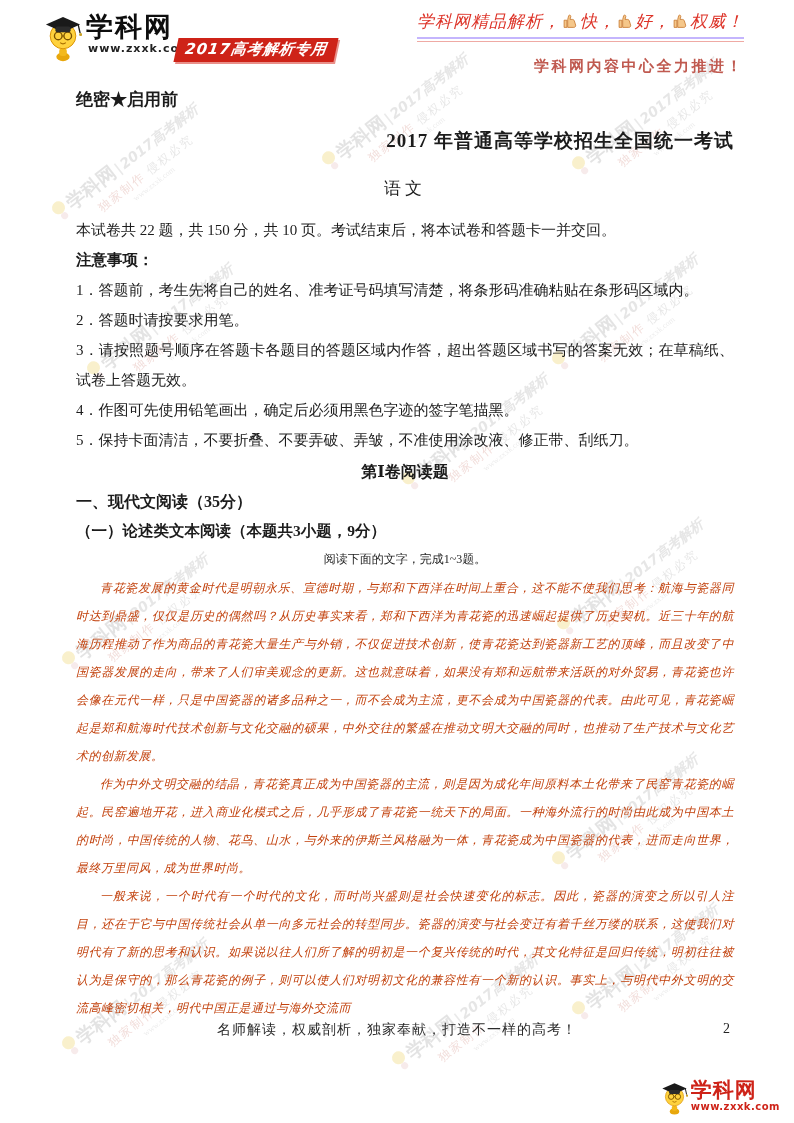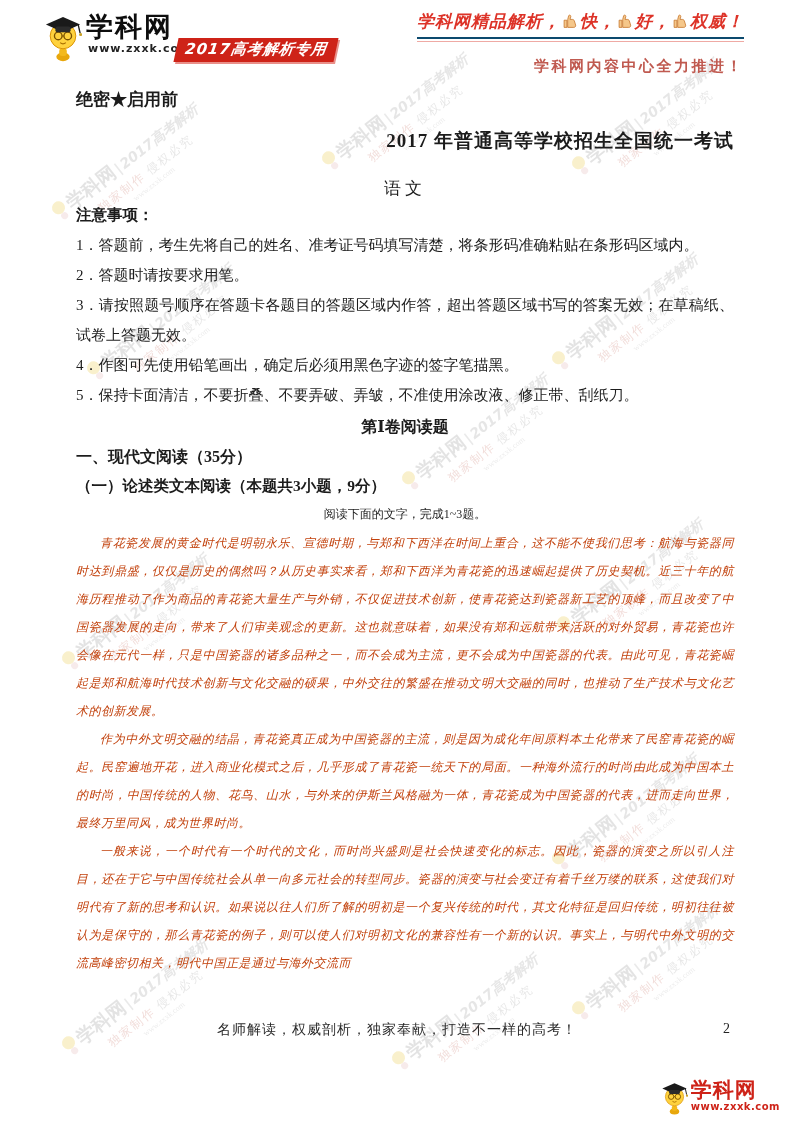--- a/index.html
+++ b/index.html
@@ -41,23 +41,23 @@
     position:absolute; left:176px; top:38px; transform:skewX(-12deg);
     background:#ce2318; padding:2px 9px 3px 9px; box-shadow:2px 2px 0 #e9908a;
   }
   .banner span {
     display:inline-block; transform:skewX(4deg);
     font-family:"DejaVu Sans",sans-serif; font-weight:bold; font-style:italic;
     color:#ffffff; font-size:15px; letter-spacing:1px;
   }
   .hdr-right { position:absolute; right:50px; top:10px; text-align:right; }
   .slog1 {
-    display:inline-block; font-weight:bold; font-style:italic; font-size:17px;
+    display:inline-block; font-weight:normal; font-style:italic; font-size:17px;
     color:#dd3328; letter-spacing:1px;
-    border-bottom:2px solid #0c4a6e; padding-bottom:4px;
+    border-bottom:2px solid #c4b5fd; padding-bottom:4px;
   }
   .slog1 .thumb { width:17px; height:16px; vertical-align:-2px; margin:0 1px; }
   .slog1-wrap::after { content:""; display:block; border-bottom:1px solid #efaaa4; margin-top:2px; }
   .slog2 {
     margin-top:15px; font-family:"DejaVu Sans",sans-serif;
     font-size:15px; font-weight:bold; color:#c05a50; letter-spacing:2.5px;
   }
 
   
   .content { position:absolute; left:76px; right:60px; top:88px; z-index:1; }
@@ -216,20 +216,21 @@
         </span>
       </div>
       <div class="slog2">学科网内容中心全力推进！</div>
     </div>
   </div>
 
   <div class="content">
     <div class="classif">绝密★启用前</div>
     <div class="doc-title">2017 年普通高等学校招生全国统一考试</div>
     <div class="doc-subject">语文</div>
+    <p class="intro">本试卷共 22 题，共 150 分，共 10 页。考试结束后，将本试卷和答题卡一并交回。</p>
     <div class="notes-title">注意事项：</div>
     <p class="note">1．答题前，考生先将自己的姓名、准考证号码填写清楚，将条形码准确粘贴在条形码区域内。</p>
     <p class="note">2．答题时请按要求用笔。</p>
     <p class="note">3．请按照题号顺序在答题卡各题目的答题区域内作答，超出答题区域书写的答案无效；在草稿纸、试卷上答题无效。</p>
     <p class="note">4．作图可先使用铅笔画出，确定后必须用黑色字迹的签字笔描黑。</p>
     <p class="note">5．保持卡面清洁，不要折叠、不要弄破、弄皱，不准使用涂改液、修正带、刮纸刀。</p>
     <div class="part-title">第Ⅰ卷阅读题</div>
     <div class="sec-title">一、现代文阅读（35分）</div>
     <div class="subsec-title">（一）论述类文本阅读（本题共3小题，9分）</div>
     <div class="prompt">阅读下面的文字，完成1~3题。</div>

